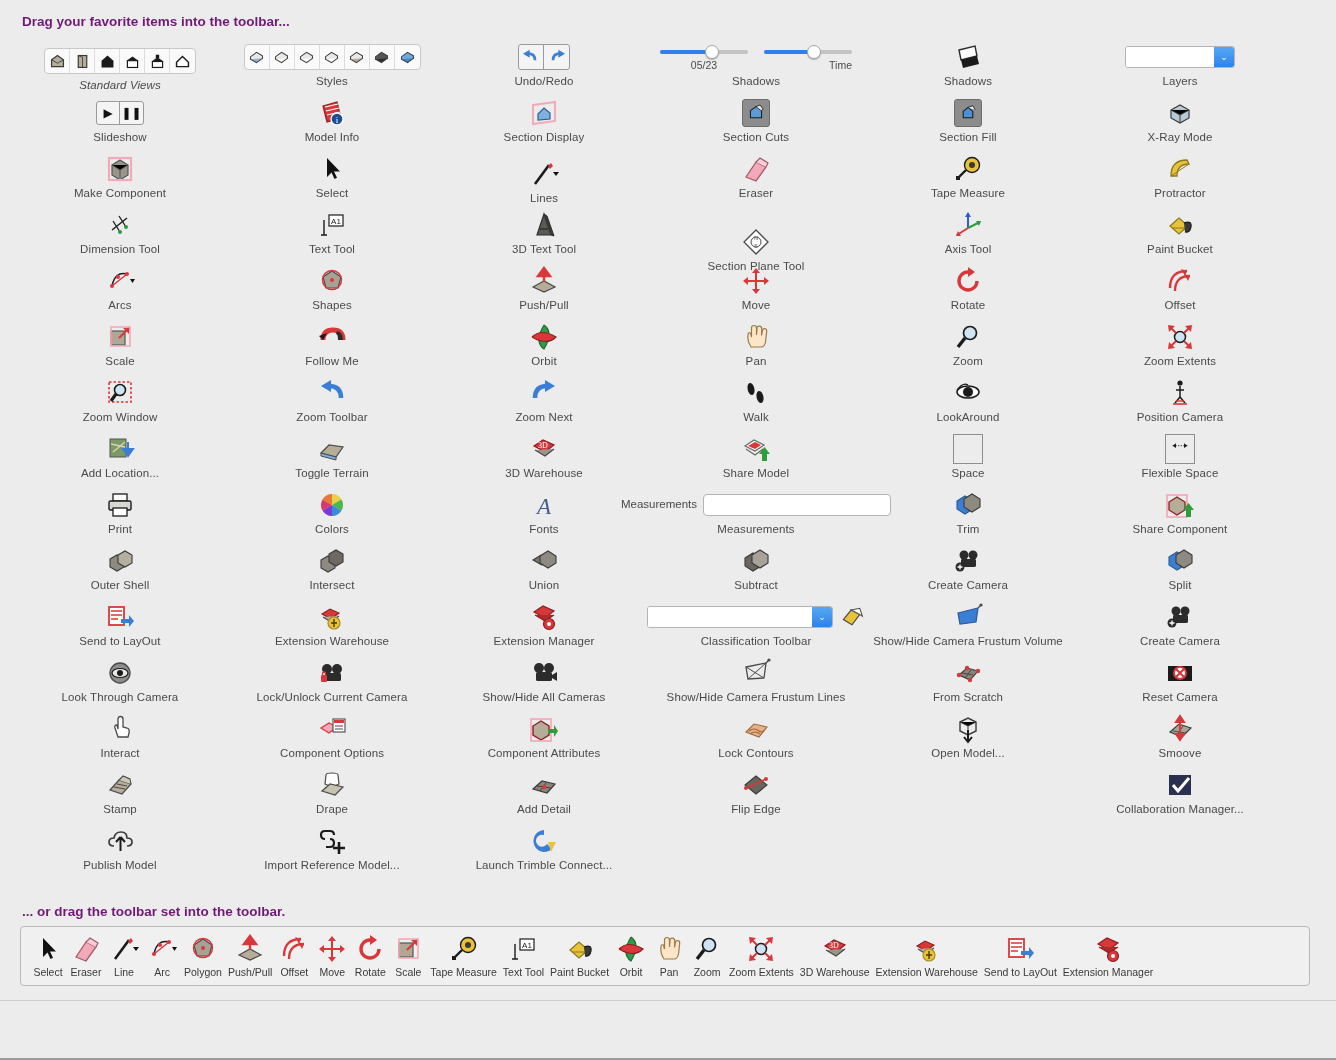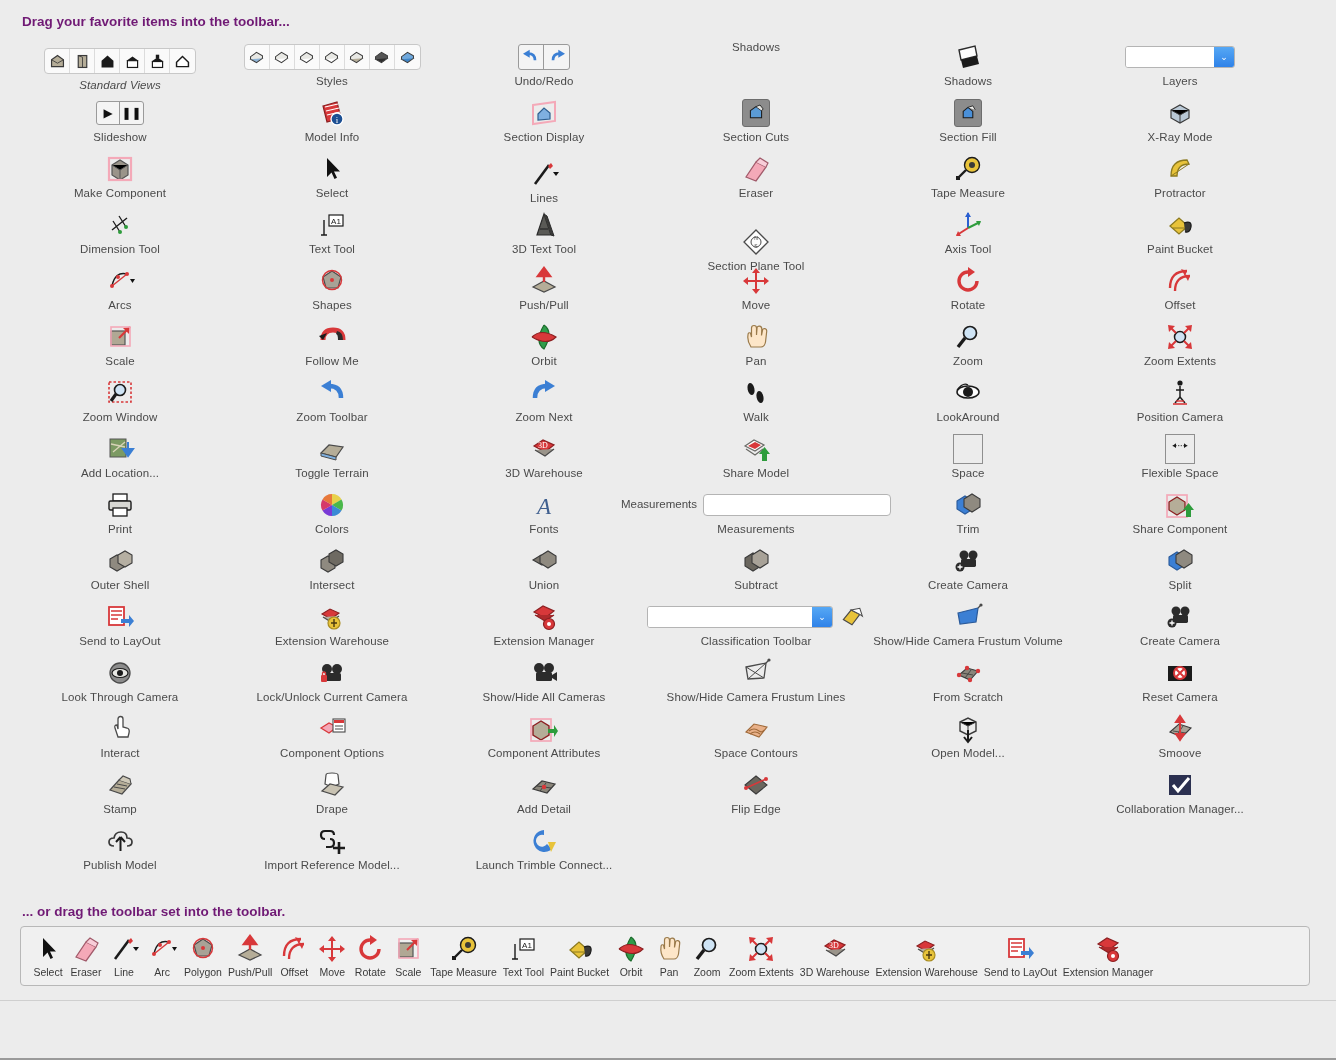--- a/index.html
+++ b/index.html
@@ -674,20 +674,40 @@
           <svg width="30" height="30" viewBox="0 0 30 30">
             <path d="M15 4 A11 11 0 1 0 23 23 L18 18 A6 6 0 1 1 15 9 Z" fill="#3b7fd4"></path>
             <path d="M19 16 L27 16 L22 26 Z" fill="#e8c33a"></path>
           </svg>
         </div>
         <div class="lab">Launch Trimble Connect...</div>
       </div>
     </div>
     <div class="col" style="left: 650px;">
       <div class="cell" draggable="true" style="top: 0px;">
+        <div class="glyph">
+          <div class="sliders">
+            <div class="sl">
+              <div class="track">
+                <div class="bar"></div>
+                <div class="fill" style="width:52px"></div>
+                <div class="knob" style="left:45px"></div>
+              </div>
+              <div class="sublab">05/23</div>
+            </div>
+            <div class="sl">
+              <div class="track">
+                <div class="bar"></div>
+                <div class="fill" style="width:50px"></div>
+                <div class="knob" style="left:43px"></div>
+              </div>
+              <div class="sublab right">Time</div>
+            </div>
+          </div>
+        </div>
         <div class="lab">Shadows</div>
       </div>
       <div class="cell" draggable="true" style="top: 56px;">
         <div class="glyph">
           <div class="pressed">
             <svg width="24" height="24" viewBox="0 0 30 30">
               <path d="M8 12 L15 7 L22 12 L22 21 L8 21 Z" fill="#5b9bd5" stroke="#1b1b1b" stroke-width="1.3"></path>
               <path d="M15 7 L20 5 L24 10 L22 12" fill="#e4e4e0" stroke="#1b1b1b" stroke-width="1.1"></path>
             </svg>
           </div>
@@ -795,21 +815,21 @@
         <div class="lab">Show/Hide Camera Frustum Lines</div>
       </div>
       <div class="cell" draggable="true" style="top: 672px;">
         <div class="glyph">
           <svg width="30" height="30" viewBox="0 0 30 30">
             <path d="M5 18 L13 10 L26 13 L18 23 Z" fill="#e8b088" stroke="#a06a3a" stroke-width="1.1"></path>
             <path d="M8 17 Q13 13 18 17 Q21 19 23 16" fill="none" stroke="#a06a3a" stroke-width="1.1"></path>
             <path d="M9 20 Q14 16 19 20" fill="none" stroke="#a06a3a" stroke-width="1.1"></path>
           </svg>
         </div>
-        <div class="lab">Space Contours</div>
+        <div class="lab">Lock Contours</div>
       </div>
       <div class="cell" draggable="true" style="top: 728px;">
         <div class="glyph">
           <svg width="30" height="30" viewBox="0 0 30 30">
             <path d="M15 6 L26 15 L15 24 L4 15 Z" fill="#6a665e" stroke="#3a3a3a" stroke-width="1.1"></path>
             <path d="M5 18 L25 9" stroke="#d8383a" stroke-width="1.6"></path>
             <circle cx="5" cy="18" r="2" fill="#d8383a"></circle>
             <circle cx="25" cy="9" r="2" fill="#d8383a"></circle>
           </svg>
         </div>

